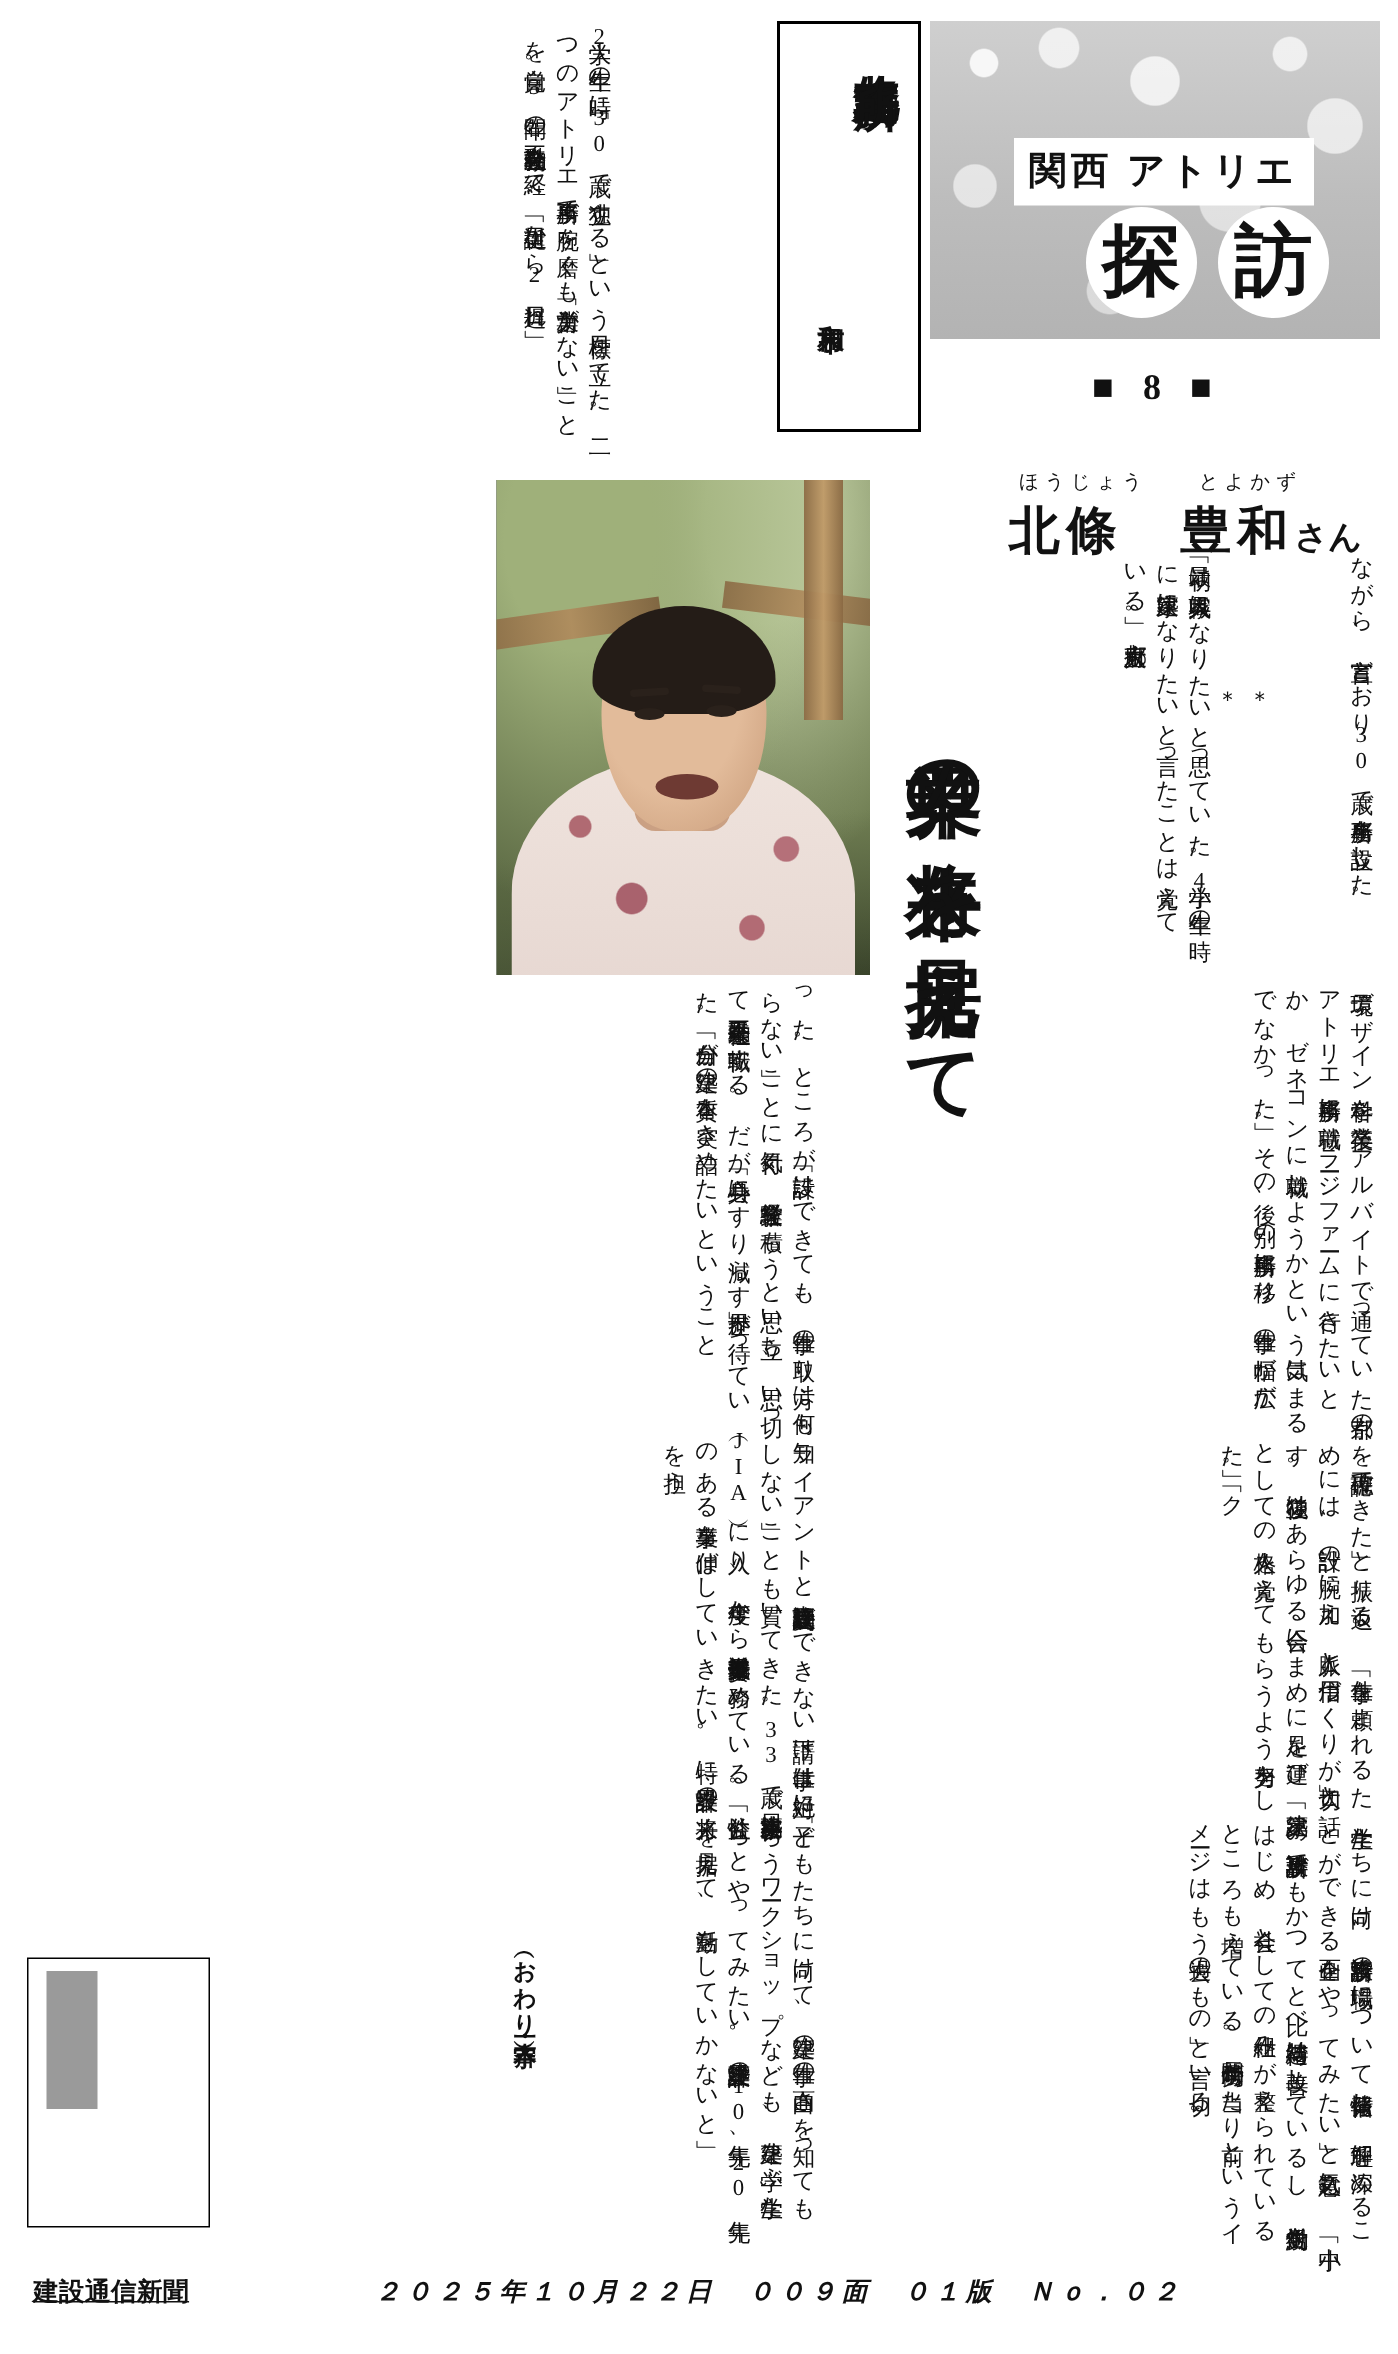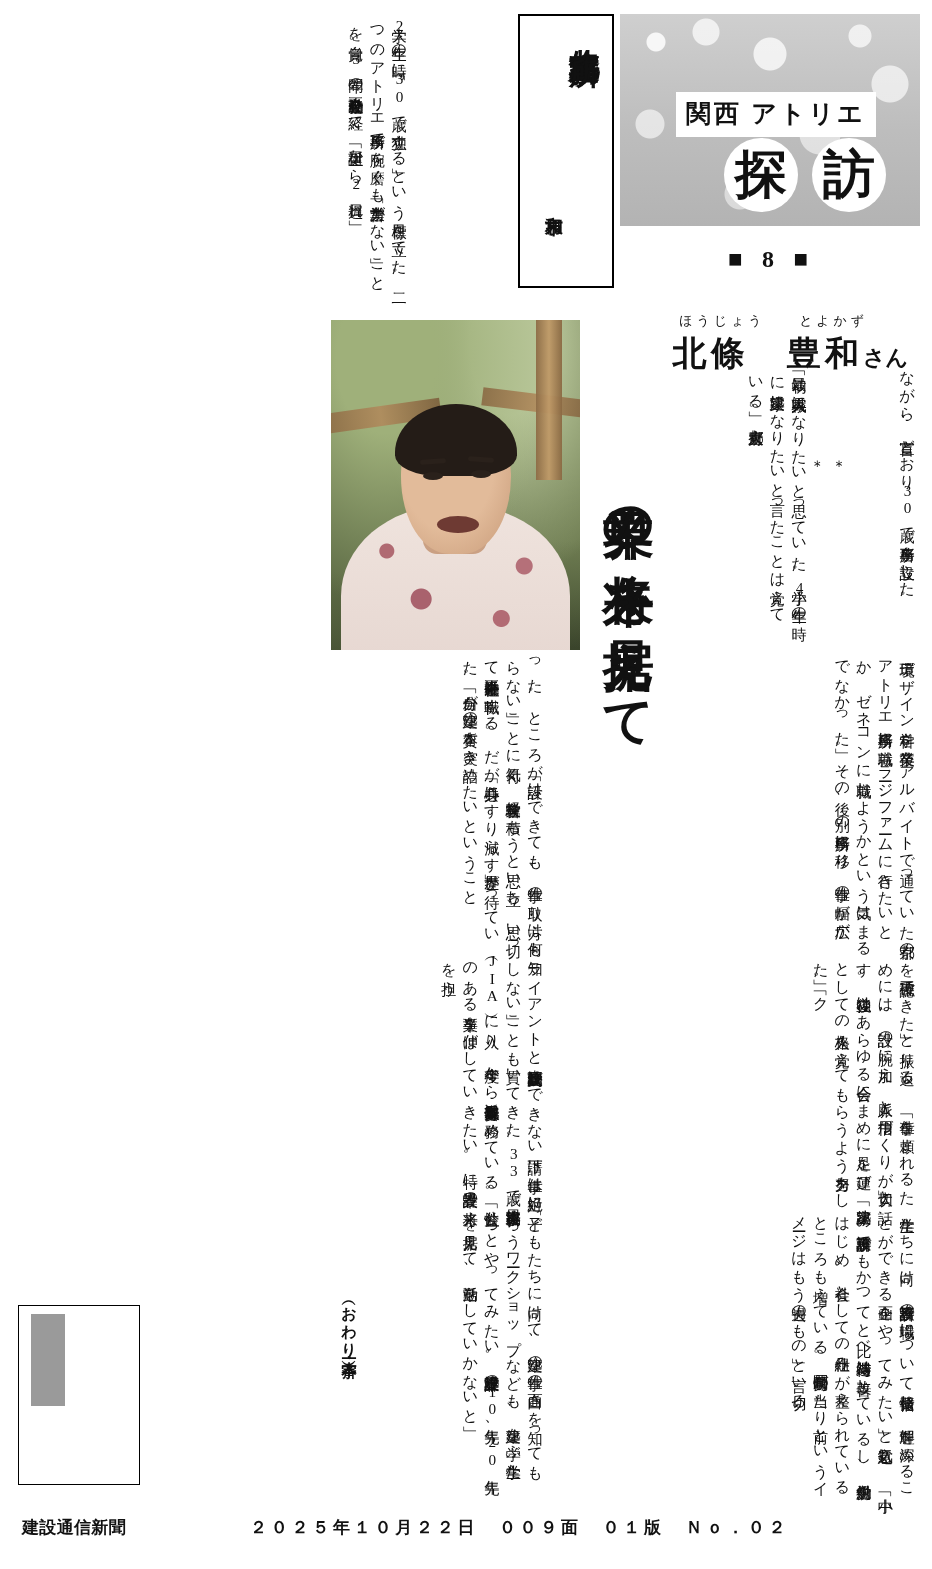--- a/index.html
+++ b/index.html
@@ -260,22 +260,22 @@
 
   
   #footer {
     position: absolute;
     left: 0;
     top: 1516px;
     width: 932px;
     font-size: 17px;
     letter-spacing: 0.02em;
   }
-  #footer .paper { position: absolute; left: 22px; top: 0; font-weight: bold; }
-  #footer .meta  { position: absolute; left: 250px; top: 0; letter-spacing: 0.22em; font-weight: bold; }
+  #footer .paper { position: absolute; left: 22px; top: 0; font-weight: bold; text-decoration: underline; }
+  #footer .meta  { position: absolute; left: 250px; top: 0; letter-spacing: 0.22em; font-weight: bold; font-style: italic; }
 </style>
 </head>
 <body>
 
 <div id="logo-block">
   <div id="logo-bg"></div>
   <div id="kansai-atelier">関西 アトリエ</div>
   <div id="tanbou">
     <span class="tanbou-ch">探</span>
     <span class="tanbou-ch">訪</span>

